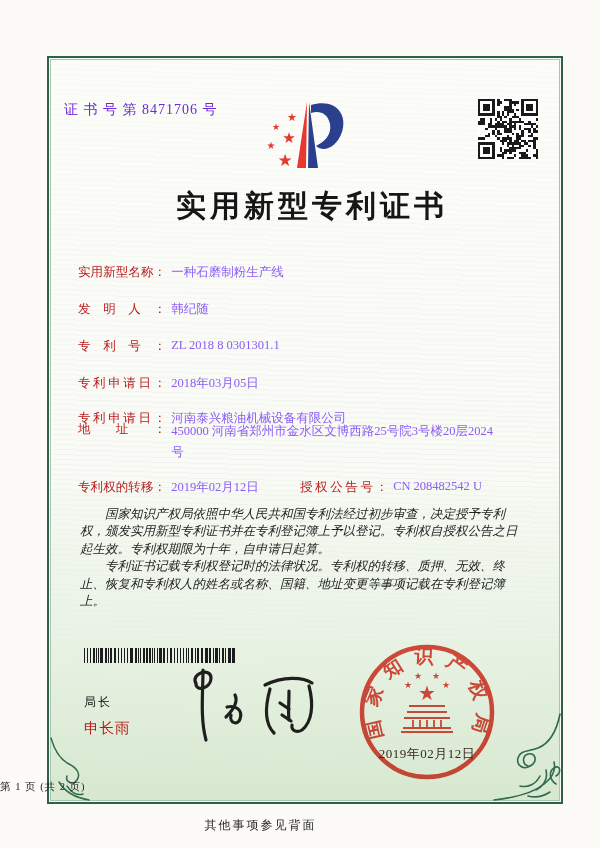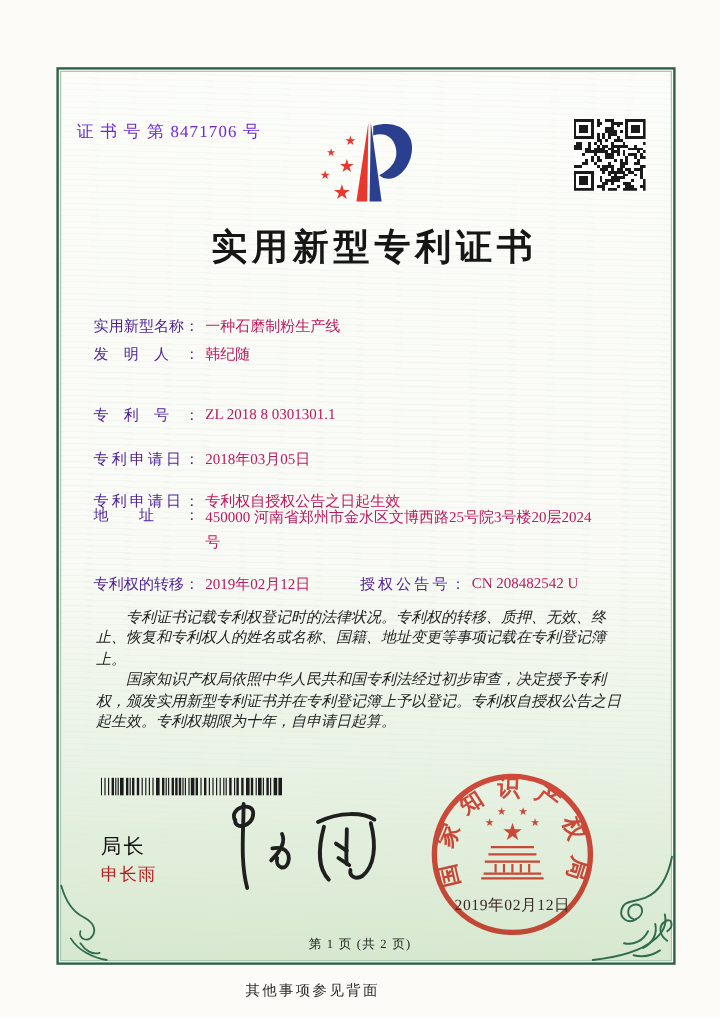--- a/index.html
+++ b/index.html
@@ -15,35 +15,35 @@
            linear-gradient(180deg, rgba(252,253,250,.6) 0%, rgba(245,250,242,.35) 55%,
                            rgba(228,240,223,.85) 80%, rgba(213,231,205,.95) 100%),
            repeating-linear-gradient(1.5deg, rgba(120,170,130,.10) 0 1px, rgba(255,255,255,0) 1px 5px);}
   .cert-no{left:64px;top:101px;font-size:14px;letter-spacing:1px;color:#6d28d9;}
   .title{left:0;top:186px;width:600px;text-align:center;font-size:30px;font-weight:bold;
          letter-spacing:4px;color:#161616;margin-left:12px;}
   .logo{left:256px;top:90px;width:92px;height:80px;}
   .qr{left:478px;top:99px;width:60px;height:60px;}
   .field-row{left:78px;font-size:12.5px;white-space:nowrap;}
   .flabel{display:inline-block;width:88px;text-align:justify;text-align-last:justify;
-          vertical-align:top;color:#4c1d95;}
-  .fvalue{display:inline-block;margin-left:2px;color:#be185d;vertical-align:top;}
+          vertical-align:top;color:#b91c1c;}
+  .fvalue{display:inline-block;margin-left:2px;color:#8b5cf6;vertical-align:top;}
   .addr .fvalue{white-space:normal;width:330px;word-break:break-all;line-height:21px;}
   .grant-no{left:300px;top:479px;font-size:12.5px;white-space:nowrap;}
   .body-text{left:80px;top:506px;width:438px;font-size:12.5px;line-height:17.4px;
              color:#222;font-style:italic;}
   .body-text p{margin:0;text-indent:2em;}
   .barcode{left:84px;top:648px;width:152px;height:15px;}
-  .sig-title{left:84px;top:694px;font-size:17px;letter-spacing:2px;color:#111;}
+  .sig-title{left:84px;top:694px;font-size:12px;letter-spacing:2px;color:#111;}
   .sig-name{left:84px;top:719px;font-size:14.5px;letter-spacing:1px;color:#b91c1c;}
   .signature{left:165px;top:662px;width:160px;height:85px;}
   .seal{left:357px;top:642px;width:140px;height:140px;mix-blend-mode:multiply;}
   .seal-date{left:366px;top:745px;width:122px;text-align:center;font-size:13px;
              color:#3a2823;letter-spacing:.5px;}
-  .page-indicator{left:0;top:780px;width:600px;text-align:center;font-size:10.5px;
+  .page-indicator{left:0;top:780px;width:600px;font-size:10.5px;
                   letter-spacing:1px;color:#222;}
   .back-note{left:0;top:817px;width:521px;text-align:center;font-size:12px;
              letter-spacing:2px;color:#2a2a2a;}
   .ornament-br{left:492px;top:712px;width:70px;height:90px;}
   .ornament-bl{left:49px;top:736px;width:42px;height:66px;transform:scaleX(-1);}
 </style>
 </head>
 <body>
 
 <div class="abs frame">
@@ -277,52 +277,52 @@
       <rect x="24" y="24" width="1" height="1"></rect>
     </g>
 </svg>
 
 <div class="abs title">实用新型专利证书</div>
 
 <div class="abs field-row" style="top:264px">
   <span class="flabel">实用新型名称：</span>
   <span class="fvalue">一种石磨制粉生产线</span>
 </div>
-<div class="abs field-row" style="top:287px">
+<div class="abs field-row" style="top:301px">
   <span class="flabel">发明人：</span>
   <span class="fvalue">韩纪随</span>
 </div>
 <div class="abs field-row" style="top:338px">
   <span class="flabel">专利号：</span>
   <span class="fvalue">ZL 2018 8 0301301.1</span>
 </div>
 <div class="abs field-row" style="top:375px">
   <span class="flabel">专利申请日：</span>
   <span class="fvalue">2018年03月05日</span>
 </div>
 <div class="abs field-row" style="top:410px">
   <span class="flabel">专利申请日：</span>
-  <span class="fvalue">专利权自授权公告之日起生效</span>
+  <span class="fvalue">河南泰兴粮油机械设备有限公司</span>
 </div>
 <div class="abs field-row addr" style="top:421px">
   <span class="flabel">地址：</span>
   <span class="fvalue">450000 河南省郑州市金水区文博西路25号院3号楼20层2024号</span>
 </div>
 <div class="abs field-row" style="top:479px">
   <span class="flabel">专利权的转移：</span>
   <span class="fvalue">2019年02月12日</span>
 </div>
 <div class="abs grant-no">
   <span class="flabel">授权公告号：</span>
   <span class="fvalue">CN 208482542 U</span>
 </div>
 
 <div class="abs body-text">
+  <p>国家知识产权局依照中华人民共和国专利法经过初步审查，决定授予专利权，颁发实用新型专利证书并在专利登记簿上予以登记。专利权自授权公告之日起生效。专利权期限为十年，自申请日起算。</p>
   <p>专利证书记载专利权登记时的法律状况。专利权的转移、质押、无效、终止、恢复和专利权人的姓名或名称、国籍、地址变更等事项记载在专利登记簿上。</p>
-  <p>国家知识产权局依照中华人民共和国专利法经过初步审查，决定授予专利权，颁发实用新型专利证书并在专利登记簿上予以登记。专利权自授权公告之日起生效。专利权期限为十年，自申请日起算。</p>
 </div>
 
 <svg class="abs barcode" viewBox="0 0 152 15" preserveAspectRatio="none">
   <g class="bars" fill="#1c1c1c">
       <rect x="0" y="0" width="1" height="15"></rect>
       <rect x="3" y="0" width="1" height="15"></rect>
       <rect x="6" y="0" width="1" height="15"></rect>
       <rect x="9" y="0" width="2" height="15"></rect>
       <rect x="12" y="0" width="1" height="15"></rect>
       <rect x="14" y="0" width="1" height="15"></rect>

